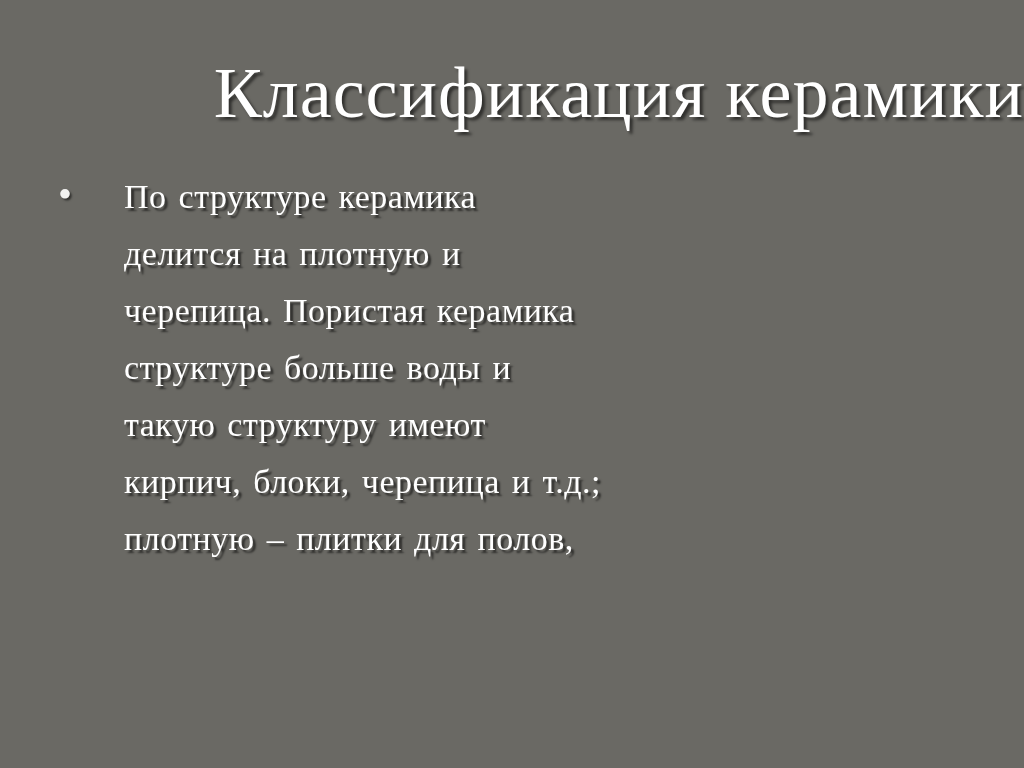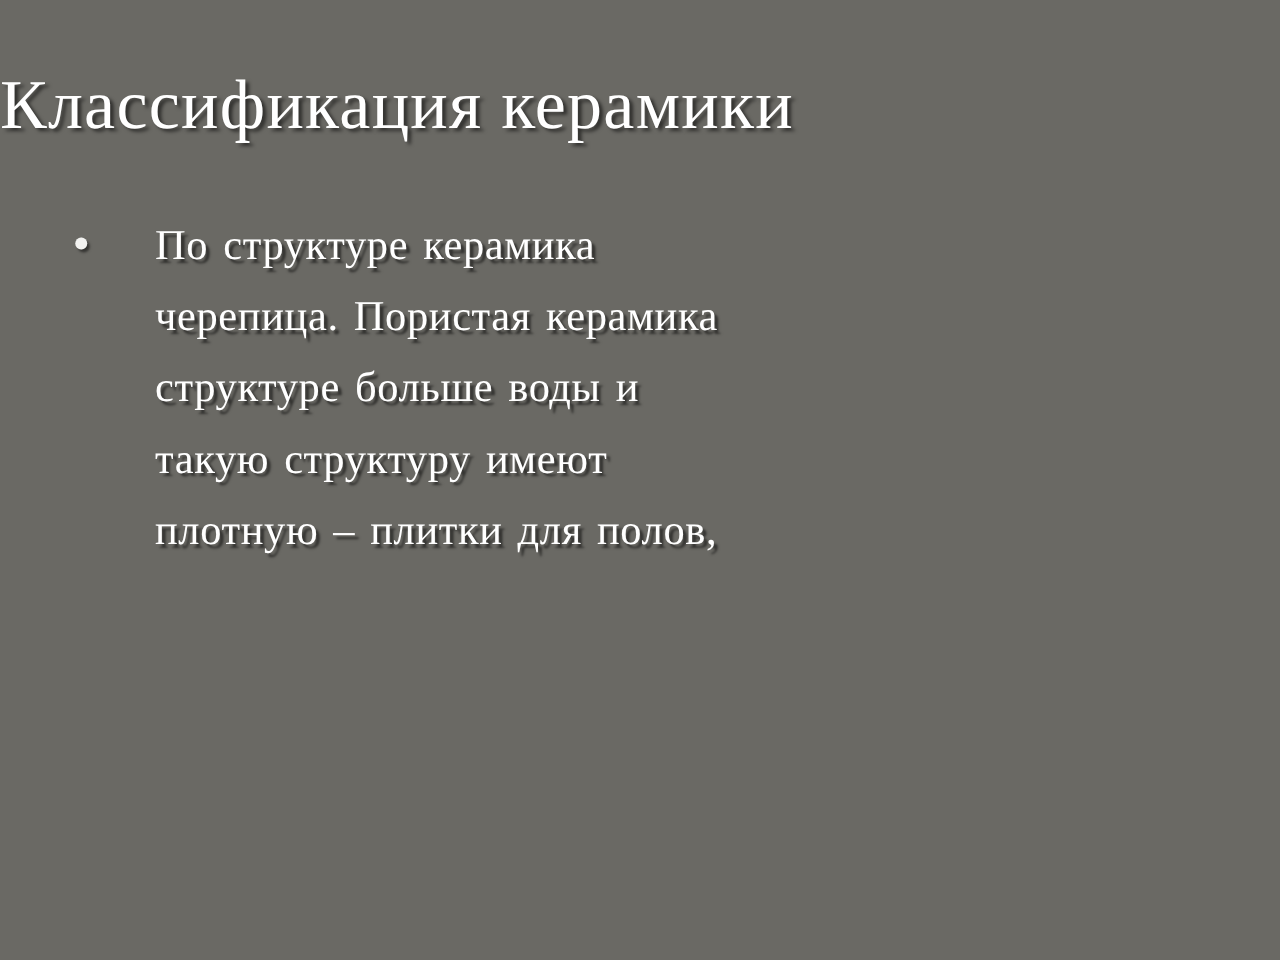--- a/index.html
+++ b/index.html
@@ -17,22 +17,22 @@
     position:relative;
     width:1024px;
     height:768px;
     background: var(--bg);
   }
   .slide-title{
     position:absolute;
     top:52px;
     left:0;
     width:100%;
-    text-align:left;
-    font-size:56px;
+    text-align:right;
+    font-size:72px;
     font-weight:500;
     letter-spacing:1px;
     color:var(--text);
     text-shadow: 3px 3px 3px rgba(0,0,0,0.55);
     white-space:nowrap;
   }
   .bullet-item{
     position:absolute;
     top:168px;
     left:58px;
@@ -65,19 +65,21 @@
 </head>
 <body>
 
 <div class="slide">
   <div class="slide-title">Классификация керамики</div>
 
   <div class="bullet-item">
     <span class="bullet-marker">•</span>
     <div class="bullet-lines">
       <div class="bullet-line">По структуре керамика</div>
+      <div class="bullet-line">делится на плотную и</div>
       <div class="bullet-line">черепица. Пористая керамика</div>
       <div class="bullet-line">структуре больше воды и</div>
       <div class="bullet-line">такую структуру имеют</div>
+      <div class="bullet-line">кирпич, блоки, черепица и т.д.;</div>
       <div class="bullet-line">плотную – плитки для полов,</div>
     </div>
   </div>
 </div>
 
 </body></html>

